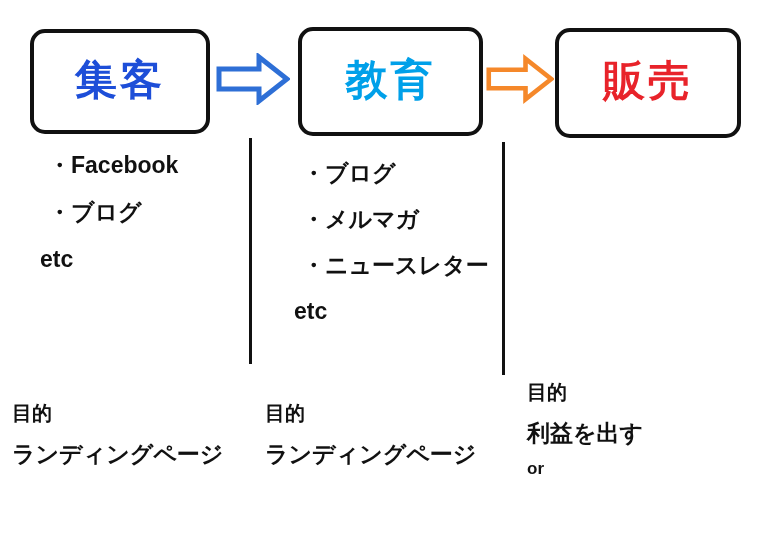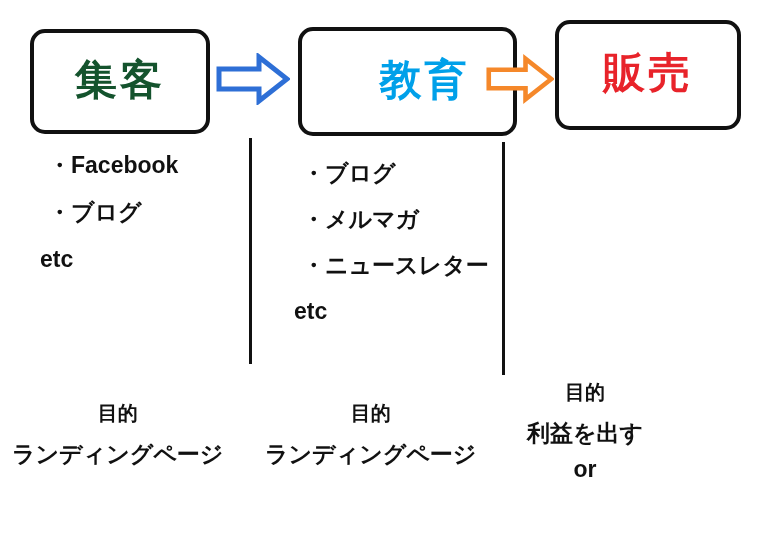--- a/index.html
+++ b/index.html
@@ -18,22 +18,22 @@
   .stage-box {
     position: absolute;
     border: 4px solid #111111;
     border-radius: 15px;
     background: #ffffff;
     display: flex;
     align-items: center;
     justify-content: center;
   }
   .box1 { left: 30px;  top: 29px; width: 172px; height: 97px; }
-  .box2 { left: 298px; top: 27px; width: 177px; height: 101px; padding-left: 34px; }
-  .box3 { left: 555px; top: 20px; width: 178px; height: 102px; }
+  .box2 { left: 298px; top: 27px; width: 177px; height: 101px; }
+  .box3 { left: 555px; top: 28px; width: 178px; height: 102px; }
   .stage-title {
     font-size: 42px;
     letter-spacing: 3px;
     line-height: 1;
     transform: translateY(-2px);
   }
 
   
   .arrow { position: absolute; }
   .arrow1 { left: 216px; top: 53px; width: 74px; height: 52px; }
@@ -51,35 +51,35 @@
   
   .list { position: absolute; font-size: 23px; line-height: 28px; }
   .list1 { left: 40px;  top: 151px; }
   .list2 { left: 294px; top: 159px; }
   .list3 { left: 517px; top: 194px; }
   .list .li { margin-bottom: 19px; padding-left: 8px; white-space: nowrap; }
   .list2 .li { margin-bottom: 18px; }
   .list .etc { padding-left: 0; }
 
   
-  .purpose { position: absolute; white-space: nowrap; text-align: center; }
+  .purpose { position: absolute; white-space: nowrap; }
   .purpose1 { left: 12px;  top: 400px; }
   .purpose2 { left: 265px; top: 400px; }
   .purpose3 { left: 527px; top: 379px; }
   .purpose-label { font-size: 20px; line-height: 26px; margin-bottom: 13px; }
   .purpose-line  { font-size: 23px; line-height: 30px; margin-bottom: 10px; }
-  .purpose-line.or-line { font-size: 23px; line-height: 22px; margin-bottom: 9px; }
+  .purpose-line.or-line { font-size: 17px; line-height: 22px; margin-bottom: 9px; }
 </style>
 </head>
 <body>
 
 <div class="canvas">
 
   <div class="stage-box box1">
-    <span class="stage-title" style="color: #14532d;">集客</span>
+    <span class="stage-title" style="color: #1d4ed8;">集客</span>
   </div>
 
   <div class="stage-box box2">
     <span class="stage-title" style="color: rgb(0, 160, 233);">教育</span>
   </div>
 
   <div class="stage-box box3">
     <span class="stage-title" style="color: rgb(232, 35, 42);">販売</span>
   </div>
 

